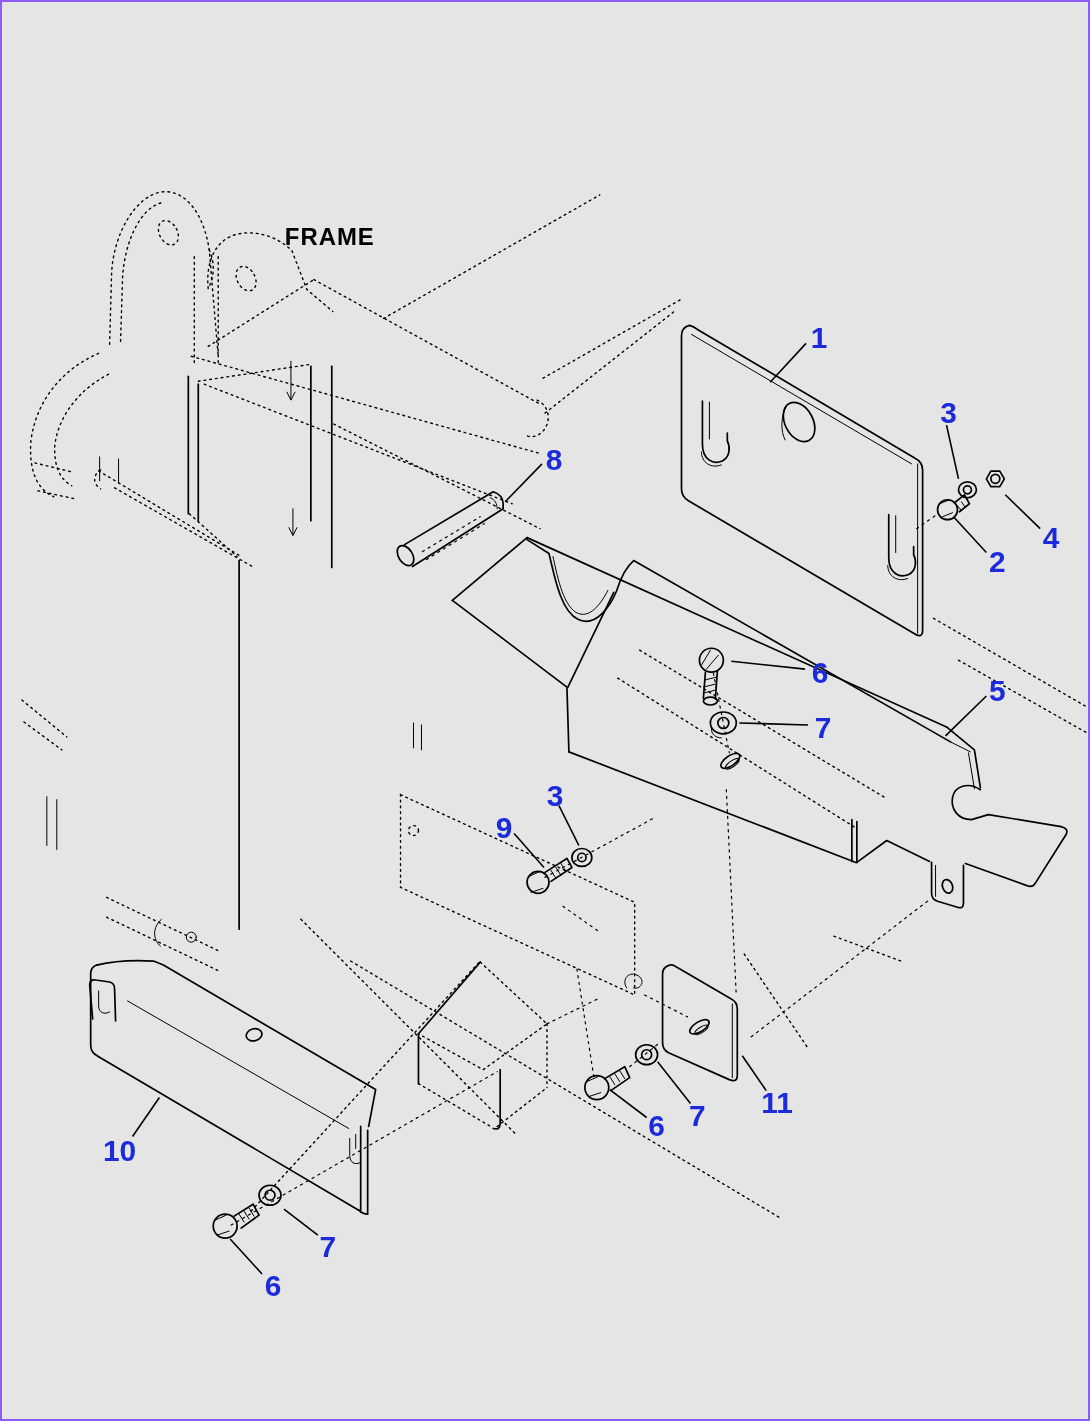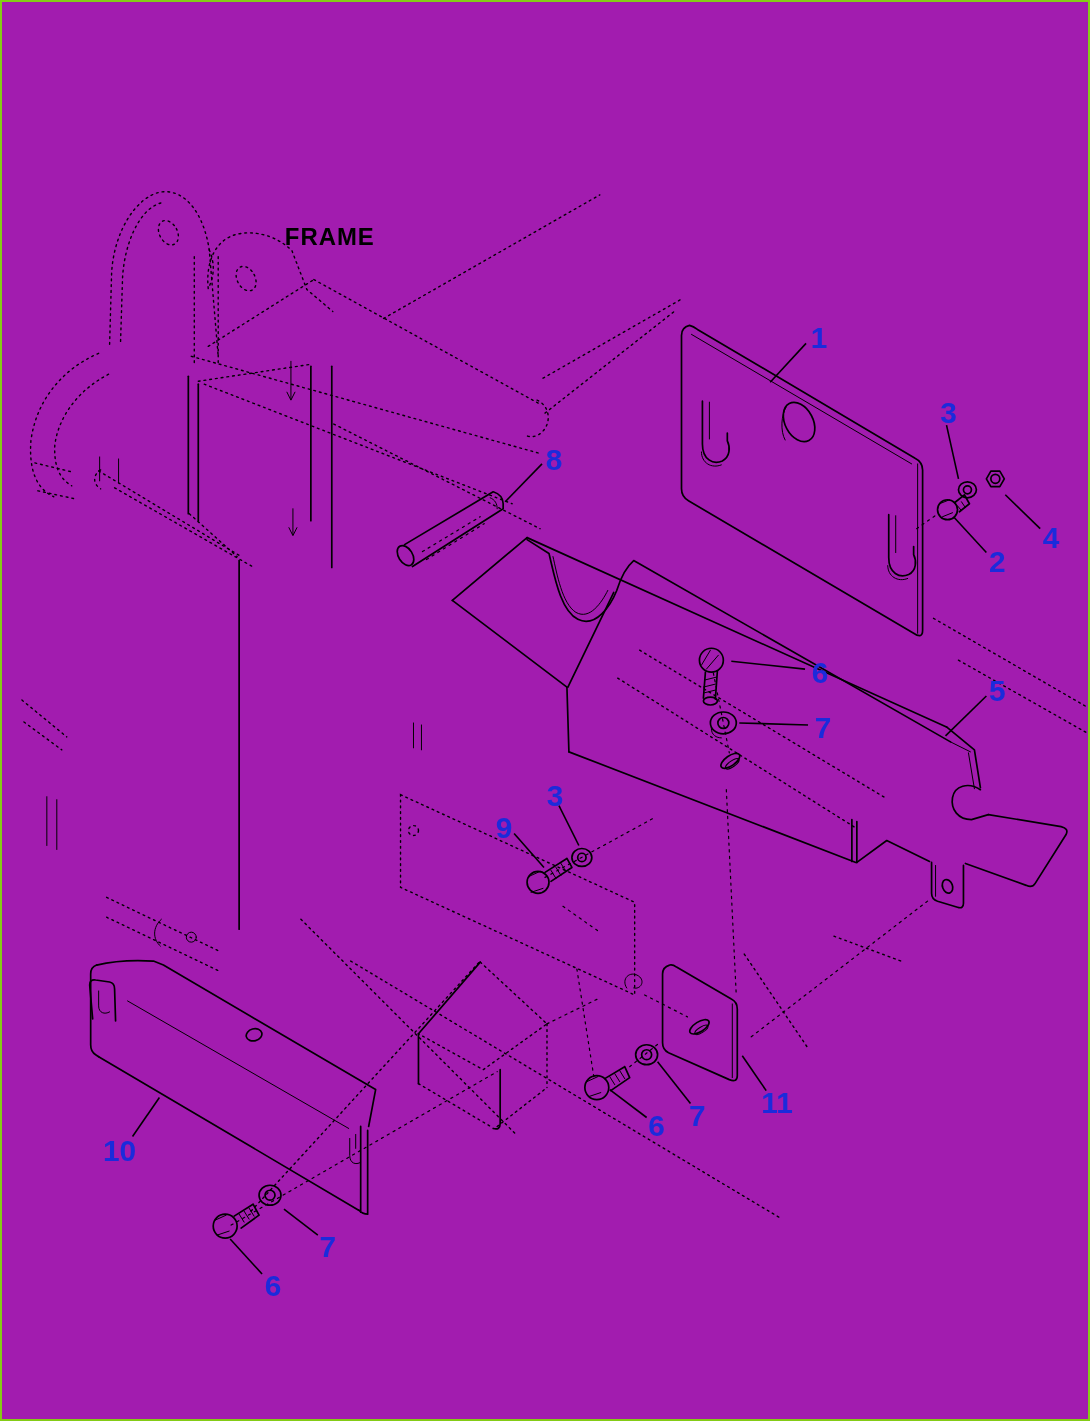--- a/index.html
+++ b/index.html
@@ -1,20 +1,20 @@
 <!DOCTYPE html>
 <html><head>
 <meta charset="utf-8">
 <style>
   html,body{margin:0;padding:0;background:#fff;}
   .canvas{
     position:relative;
     width:1090px;height:1421px;
-    background:#a21caf;
-    border:2px solid #84cc16;
+    background:#e5e5e5;
+    border:2px solid #8b5cf6;
     box-sizing:border-box;
     font-family:"Liberation Sans", sans-serif;
     overflow:hidden;
   }
   svg{position:absolute;left:0;top:0;width:100%;height:100%;}
   .solid{stroke:#000;stroke-width:1.7;fill:none;stroke-linecap:round;stroke-linejoin:round;}
   .thin{stroke:#000;stroke-width:1;fill:none;stroke-linecap:round;}
   .dot{stroke:#000;stroke-width:1.4;fill:none;stroke-dasharray:1.8 4;stroke-linecap:round;}
   .axis{stroke:#000;stroke-width:1.2;fill:none;stroke-dasharray:2.2 4.5;stroke-linecap:round;}
   .leader{stroke:#000;stroke-width:1.6;}

